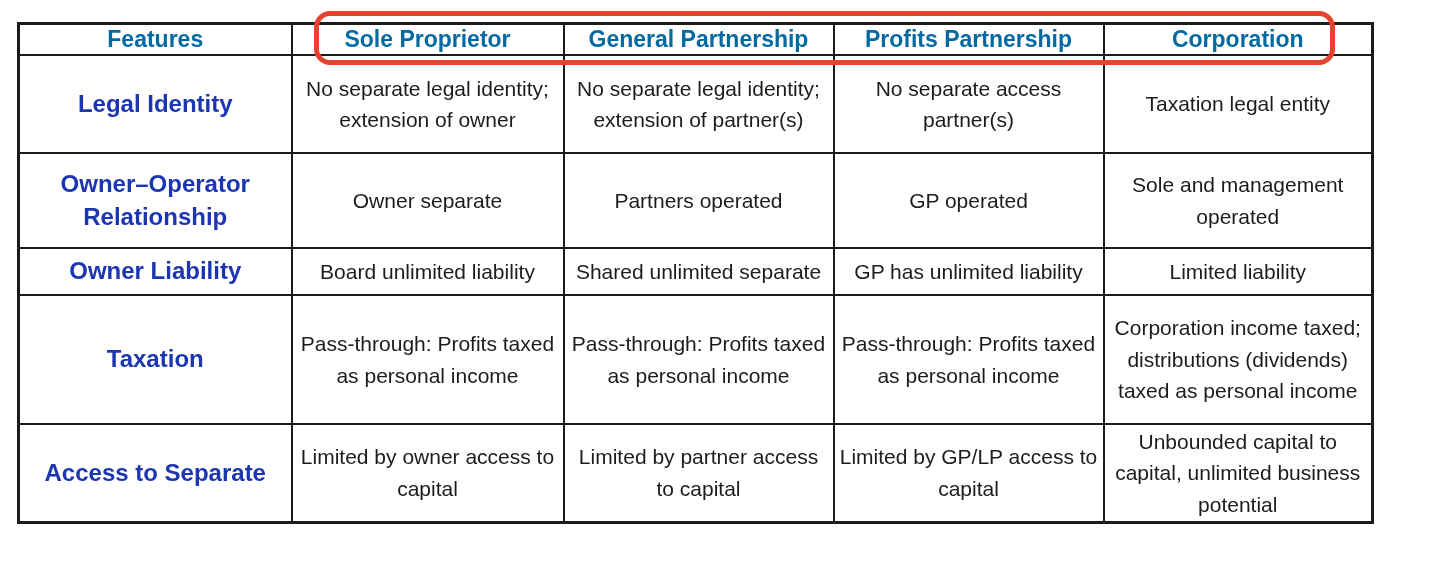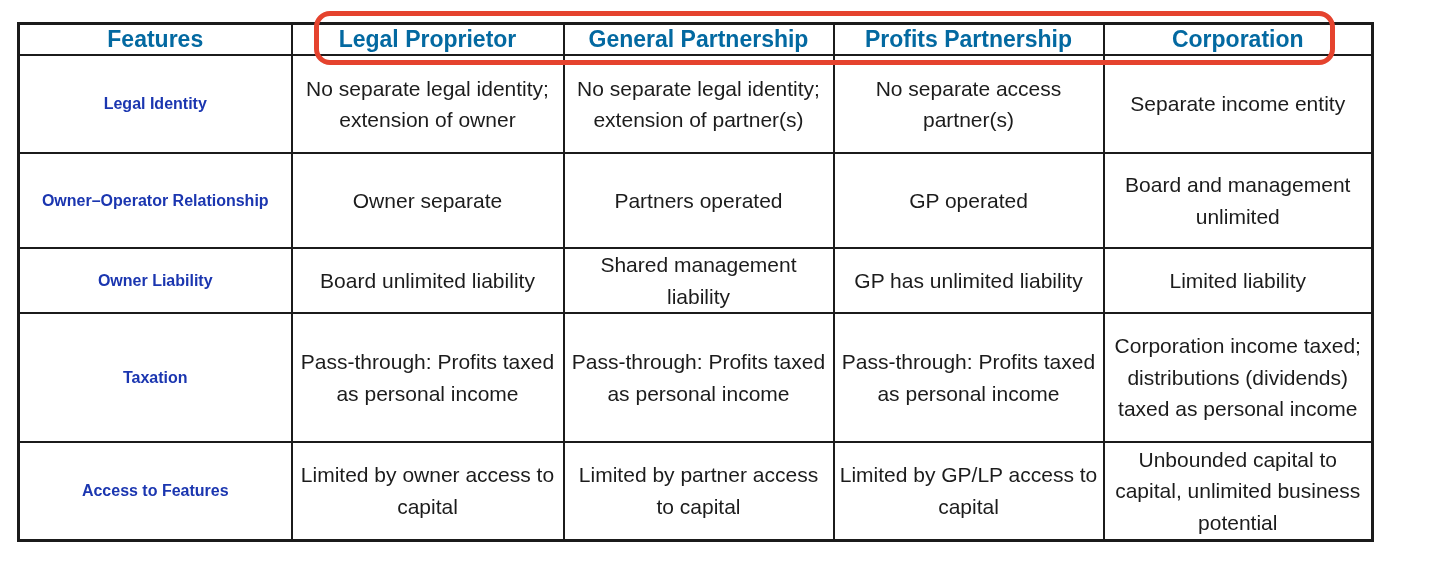--- a/index.html
+++ b/index.html
@@ -34,21 +34,21 @@
     overflow: hidden;
   }
   thead th {
     height: 29px;
     font-size: 23px;
     font-weight: bold;
     color: #0369a1;
     line-height: 1.2;
   }
   td.feature {
-    font-size: 16px;
+    font-size: 24px;
     font-weight: bold;
     color: #1b36b0;
     line-height: 1.35;
   }
   td.val {
     font-size: 21px;
     font-weight: normal;
     color: #1c1c1c;
     line-height: 1.5;
   }
@@ -79,57 +79,57 @@
     <colgroup>
       <col style="width:273px">
       <col style="width:272px">
       <col style="width:270px">
       <col style="width:270px">
       <col style="width:269px">
     </colgroup>
     <thead>
       <tr>
         <th>Features</th>
-        <th>Legal Proprietor</th>
+        <th>Sole Proprietor</th>
         <th>General Partnership</th>
         <th>Profits Partnership</th>
         <th>Corporation</th>
       </tr>
     </thead>
     <tbody>
       <tr class="r-legal">
         <td class="feature">Legal Identity</td>
         <td class="val">No separate legal identity; extension of owner</td>
         <td class="val">No separate legal identity; extension of partner(s)</td>
         <td class="val">No separate access partner(s)</td>
-        <td class="val">Separate income entity</td>
+        <td class="val">Taxation legal entity</td>
       </tr>
       <tr class="r-operator">
         <td class="feature">Owner–Operator Relationship</td>
         <td class="val">Owner separate</td>
         <td class="val">Partners operated</td>
         <td class="val">GP operated</td>
-        <td class="val">Board and management unlimited</td>
+        <td class="val">Sole and management operated</td>
       </tr>
       <tr class="r-liability">
         <td class="feature">Owner Liability</td>
         <td class="val">Board unlimited liability</td>
-        <td class="val">Shared management liability</td>
+        <td class="val">Shared unlimited separate</td>
         <td class="val">GP has unlimited liability</td>
         <td class="val">Limited liability</td>
       </tr>
       <tr class="r-taxation">
         <td class="feature">Taxation</td>
         <td class="val">Pass-through: Profits taxed as personal income</td>
         <td class="val">Pass-through: Profits taxed as personal income</td>
         <td class="val">Pass-through: Profits taxed as personal income</td>
         <td class="val">Corporation income taxed; distributions (dividends) taxed as personal income</td>
       </tr>
       <tr class="r-financing">
-        <td class="feature">Access to Features</td>
+        <td class="feature">Access to Separate</td>
         <td class="val">Limited by owner access to capital</td>
         <td class="val">Limited by partner access to capital</td>
         <td class="val">Limited by GP/LP access to capital</td>
         <td class="val">Unbounded capital to capital, unlimited business potential</td>
       </tr>
     </tbody>
   </table>
 
   <div class="annotation-box"></div>
 

